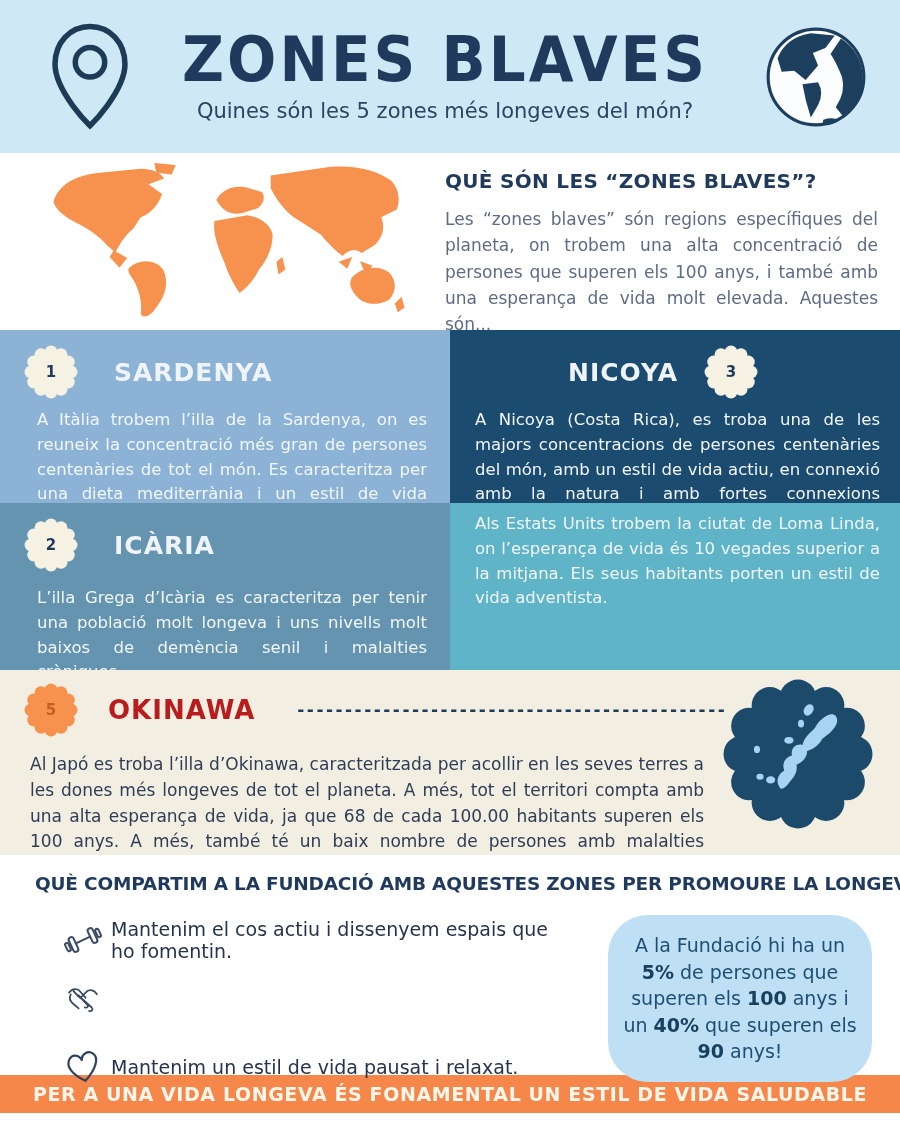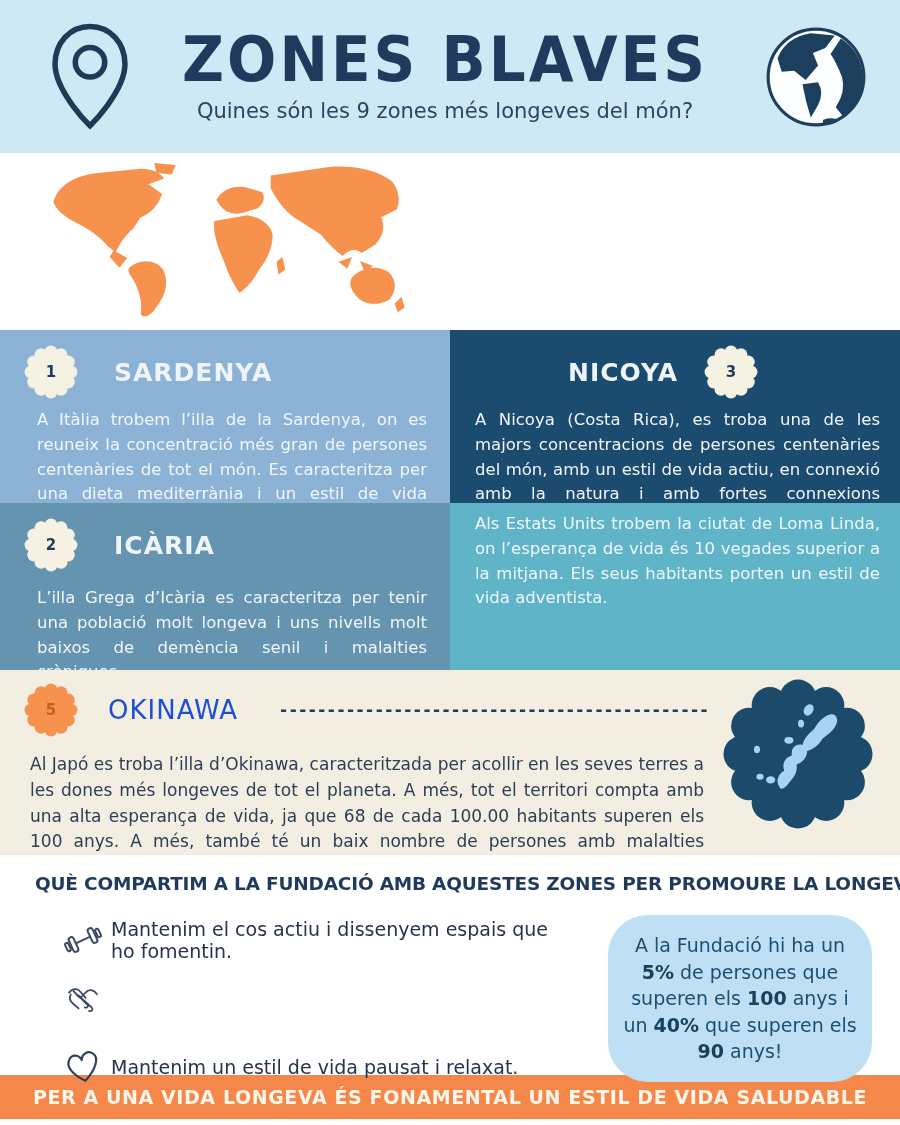--- a/index.html
+++ b/index.html
@@ -61,21 +61,21 @@
   .badge svg { width:100%; height:100%; }
   .badge-num {
     position:absolute; inset:0; display:flex; align-items:center; justify-content:center;
     font-size:15px; font-weight:bold; color:#1f3a5c;
   }
   .badge-orange .badge-num { color:#c05f22; }
 
   
   .okinawa { position:relative; height:185px; background:#f2efe2; padding-top:13px; }
   .okinawa-head { display:flex; align-items:center; gap:30px; padding-left:24px; }
-  .okinawa-title { font-size:26px; font-weight:normal; letter-spacing:1px; color:#1d4ed8; }
+  .okinawa-title { font-size:26px; font-weight:bold; letter-spacing:1px; color:#b91c1c; }
   .dashes {
     font-weight:bold; color:#1f3a5c; font-size:17px; letter-spacing:2.5px;
     white-space:nowrap; overflow:hidden; width:470px; margin-left:12px;
   }
   .okinawa-body {
     margin:15px 196px 0 30px; font-size:17px; line-height:1.52;
     color:#2e3c56; text-align:justify;
   }
   .okinawa-island { position:absolute; right:26px; top:8px; width:152px; height:152px; }
   .okinawa-island svg { width:100%; height:100%; }
@@ -94,21 +94,21 @@
   .fitem-text { font-size:19px; color:#25334d; }
   .stat-box {
     position:absolute; right:28px; top:60px; width:264px; min-height:138px;
     background:#bfe0f4; border-radius:40px; padding:17px 12px;
     text-align:center; color:#1d4e74; font-size:19px; line-height:1.4;
   }
   .stat-box b { color:#17415f; }
 
   
   .footer {
-    height:44px; background:#f6874b; display:flex; align-items:center; justify-content:center;
+    height:38px; background:#f6874b; display:flex; align-items:center; justify-content:center;
   }
   .footer-text {
     color:#fdf6ea; font-weight:bold; font-size:19px; letter-spacing:.6px;
   }
 </style>
 </head>
 <body>
 
 <svg width="0" height="0" style="position:absolute" aria-hidden="true">
   <defs>
@@ -134,21 +134,21 @@
 
   <header class="header">
     <div class="pin-wrap">
       <svg viewBox="0 0 100 122" fill="none" stroke="#1d3a57" stroke-width="6">
         <path d="M50 6 C28 6 12 24 12 47 C12 77 50 114 50 114 C50 114 88 77 88 47 C88 24 72 6 50 6 Z"></path>
         <circle cx="50" cy="45" r="16"></circle>
       </svg>
     </div>
     <div class="header-text">
       <div class="main-title">ZONES BLAVES</div>
-      <div class="subtitle">Quines són les 9 zones més longeves del món?</div>
+      <div class="subtitle">Quines són les 5 zones més longeves del món?</div>
     </div>
     <div class="globe-wrap">
       <svg viewBox="0 0 100 100">
         <circle cx="50" cy="50" r="46" fill="#fbfdff" stroke="#1d3f5e" stroke-width="3"></circle>
         <path d="M13 32 Q21 12 45 8 L68 10 L59 22 L47 27 L52 39 L40 53 L29 44 L17 45 Z" fill="#1d3f5e"></path>
         <path d="M37 57 L52 55 Q58 65 52 77 L45 89 Q40 74 37 57 Z" fill="#1d3f5e"></path>
         <path d="M74 13 Q94 26 95 50 Q94 77 77 89 L69 79 Q79 64 75 50 Q69 35 64 28 Z" fill="#1d3f5e"></path>
         <path d="M57 91 Q67 88 72 92 Q64 97 56 96 Z" fill="#1d3f5e"></path>
       </svg>
     </div>
@@ -164,20 +164,24 @@
         <path d="M182 40 C188 29 200 25 212 27 L229 32 C233 38 230 45 224 49 L208 54 C198 56 188 52 182 40 Z"></path>
         <path d="M180 62 L214 56 C228 58 238 66 240 76 C240 90 234 102 226 112 C220 124 212 132 206 136 C200 128 194 116 190 104 C184 90 178 74 180 62 Z"></path>
         <path d="M244 104 L250 99 L253 112 L246 117 Z"></path>
         <path d="M238 15 L300 6 C326 4 348 10 362 20 C370 28 372 40 368 50 L352 58 C356 68 354 78 346 86 L332 95 C324 89 318 92 312 98 C304 92 296 84 290 76 L268 62 C254 54 244 40 238 28 Z"></path>
         <path d="M308 104 L322 99 L317 111 Z"></path>
         <path d="M330 103 L343 108 L336 117 Z"></path>
         <path d="M322 120 C332 109 350 107 360 115 C368 123 368 135 360 143 C350 149 336 149 328 141 C320 133 318 126 322 120 Z"></path>
         <path d="M366 147 L373 140 L376 151 L369 156 Z"></path>
       </svg>
     </div>
+    <div class="intro-col">
+      <h2 class="intro-heading">QUÈ SÓN LES “ZONES BLAVES”?</h2>
+      <p class="intro-body">Les “zones blaves” són regions específiques del planeta, on trobem una alta concentració de persones que superen els 100 anys, i també amb una esperança de vida molt elevada. Aquestes són...</p>
+    </div>
   </section>
 
   <section class="zones-grid">
 
     <article class="zone zone-sardenya">
       <div class="zone-head left">
         <span class="badge">
           <svg viewBox="0 0 100 100">
               <use href="#scallop" fill="#f5f1e3"></use>
             </svg>

